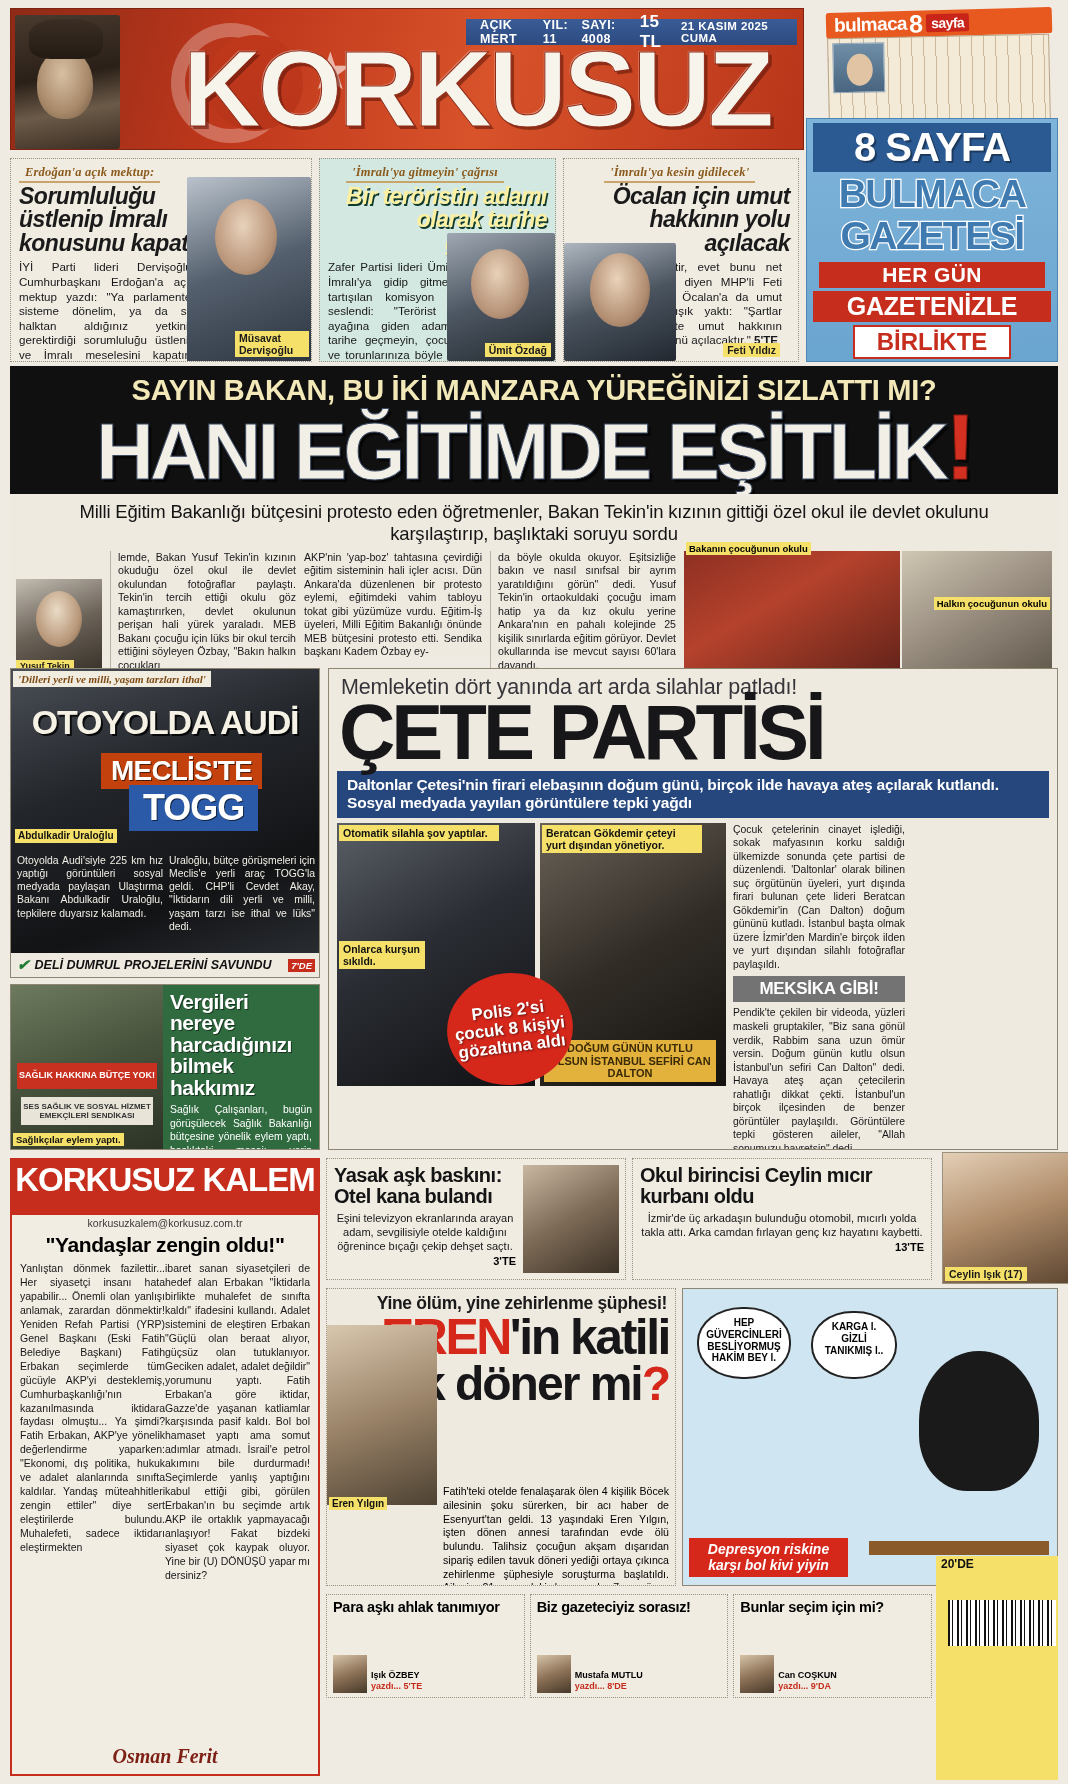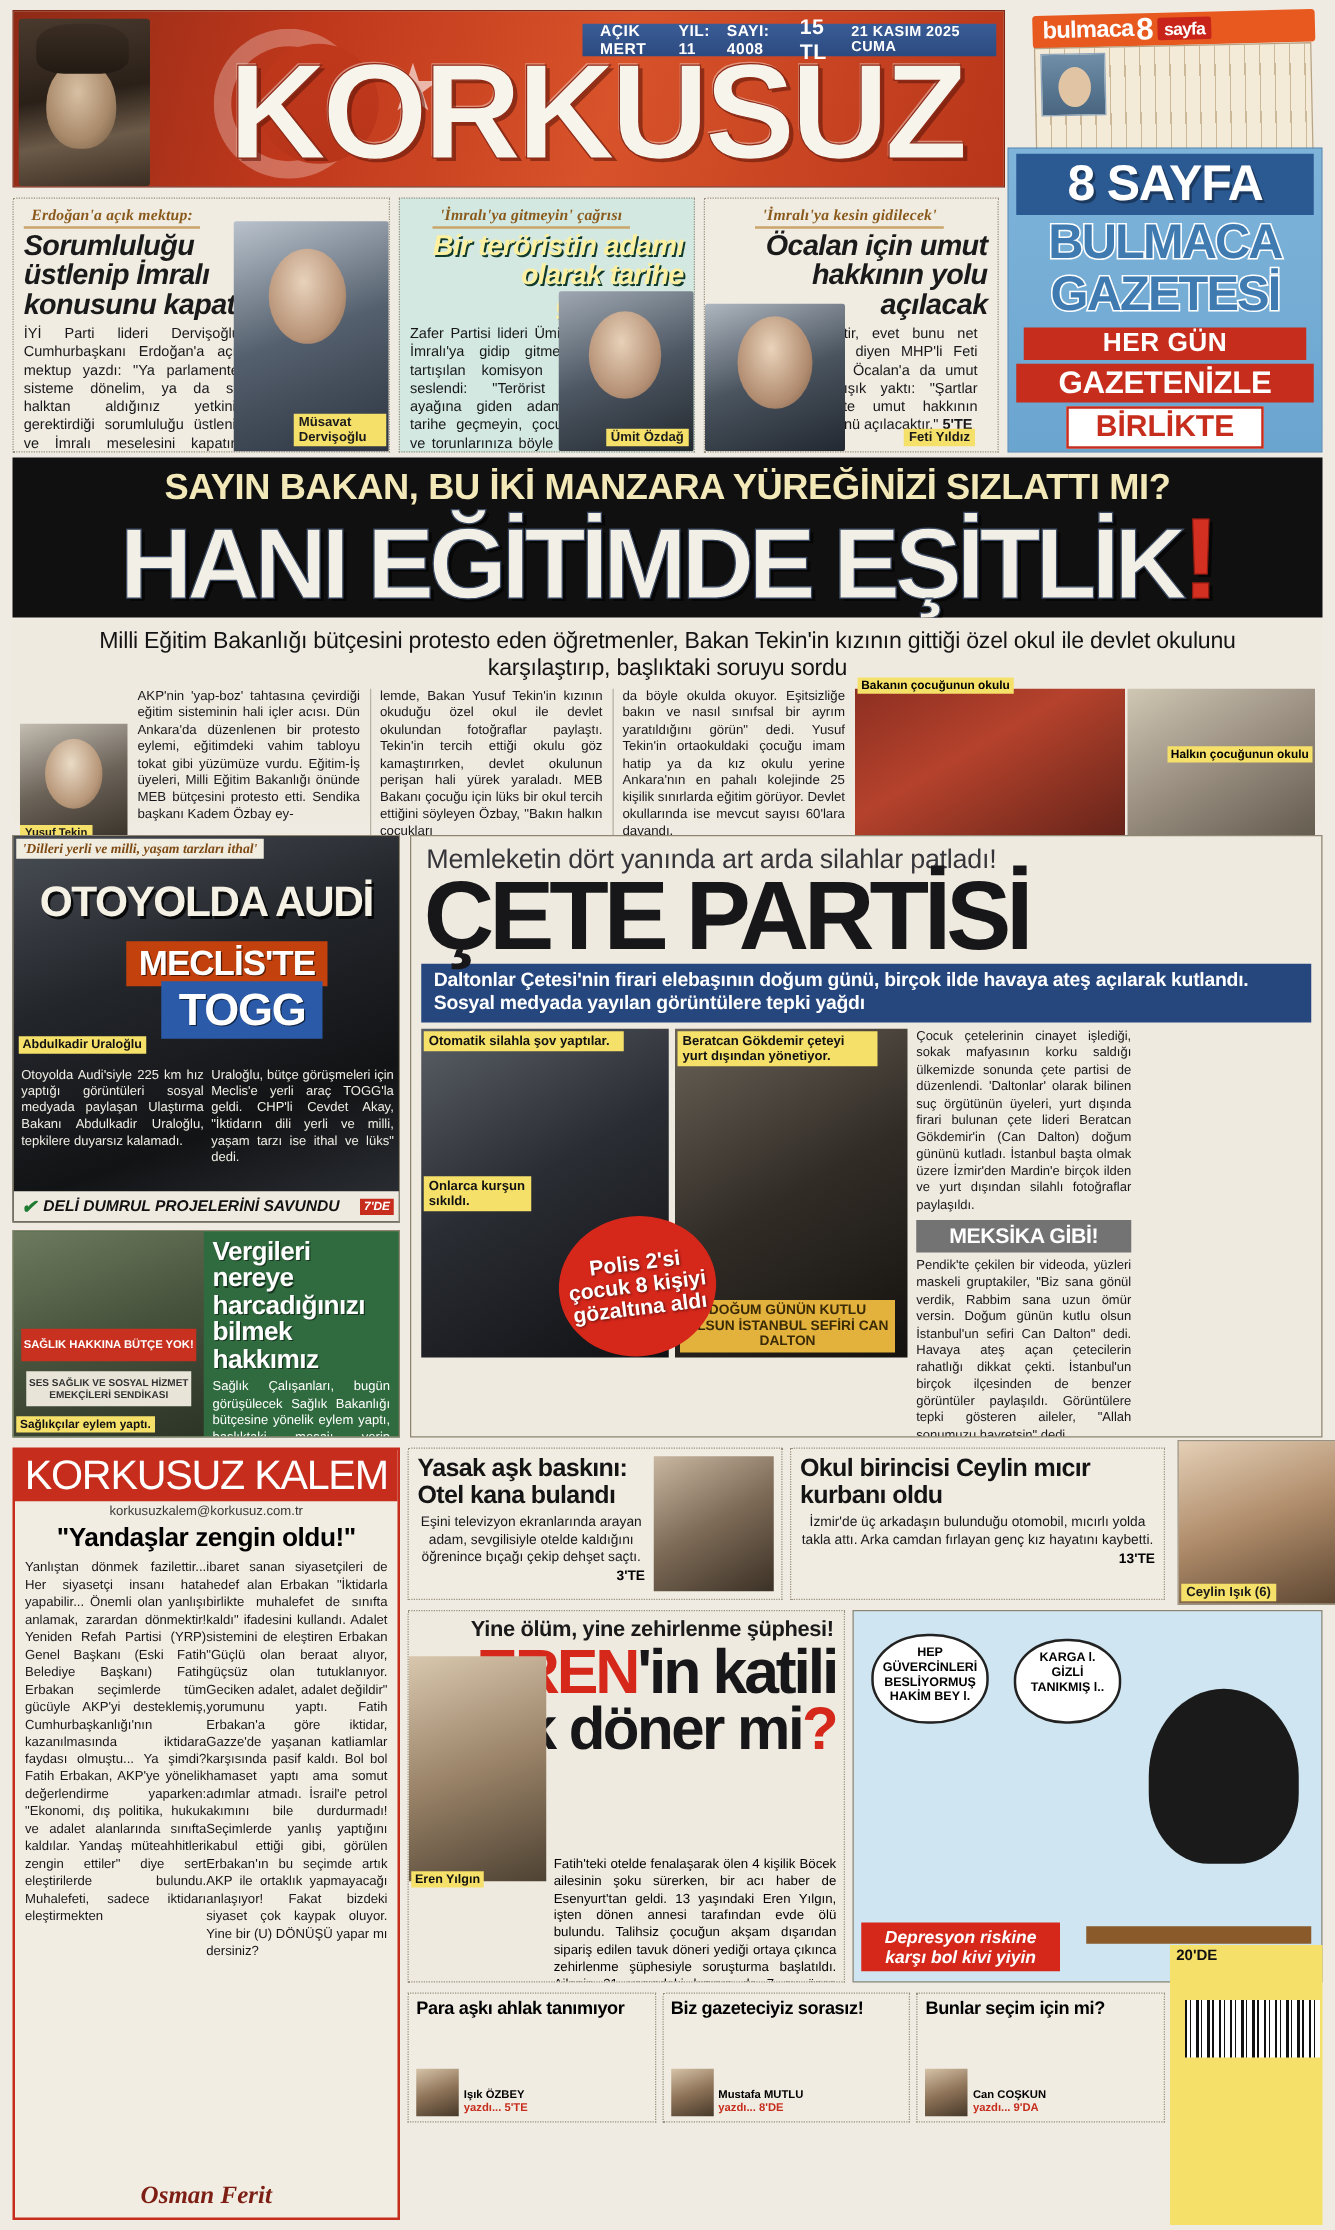--- a/index.html
+++ b/index.html
@@ -297,21 +297,21 @@
   }
   .cete-right { width:176px; padding:0 2px; }
   .cete-rtxt { font-size:10.4px; line-height:1.3; color:#17171a; text-align:justify; }
   .meksika {
     background:#737373; color:#fff; font-size:17px; font-weight:bold;
     text-align:center; margin:5px 0 4px; padding:3px 0; letter-spacing:-.3px;
   }
 
   
   .kalem { position:absolute; left:10px; top:1158px; width:310px; height:618px; border:2px solid #c62d1d; background:#f2ede2; }
-  .kalem-hd { background:#c62d1d; color:#fff; font-size:33px; font-weight:normal; text-align:center; letter-spacing:-1px; padding:1px 0 2px; }
+  .kalem-hd { background:#c62d1d; color:#fff; font-size:33px; font-weight:bold; text-align:center; letter-spacing:-1px; padding:1px 0 16px; }
   .kalem-mail { text-align:center; font-size:10.5px; color:#3a3a3a; padding:2px 0 1px; }
   .kalem-title { text-align:center; font-size:21px; font-weight:bold; padding:3px 6px 5px; letter-spacing:-.4px; }
   .kalem-cols { display:flex; gap:0; padding:0 8px; }
   .kalem-col { flex:1; font-size:10.5px; line-height:1.33; color:#17171a; text-align:justify; }
   .kalem-sign { position:absolute; left:0; right:0; bottom:6px; text-align:center; font-family:"Liberation Serif", serif; font-style:italic; font-size:20px; font-weight:bold; color:#7d1f14; }
 
   
   .yasak { position:absolute; left:326px; top:1158px; width:300px; height:122px; border:1px dotted #9a917f; background:#f0ece2; display:flex; }
   .okul  { position:absolute; left:632px; top:1158px; width:300px; height:122px; border:1px dotted #9a917f; background:#f0ece2; display:flex; }
   .ceylin-ph { position:absolute; right:-6px; top:1152px; width:132px; height:132px;
@@ -439,22 +439,22 @@
       <span>HANI EĞİTİMDE EŞİTLİK</span><span class="bang">!</span>
     </div>
   </div>
 
   <div class="edu">
     <div class="edu-sub">Milli Eğitim Bakanlığı bütçesini protesto eden öğretmenler, Bakan Tekin'in kızının gittiği özel okul ile devlet okulunu karşılaştırıp, başlıktaki soruyu sordu</div>
     <div class="edu-cols">
       <div class="edu-photo-left">
         <div class="caption" style="left:0; bottom:0; font-size:9px;">Yusuf Tekin</div>
       </div>
+      <div class="edu-col c2">lemde, Bakan Yusuf Tekin'in kızının okuduğu özel okul ile devlet okulundan fotoğraflar paylaştı. Tekin'in tercih ettiği okulu göz kamaştırırken, devlet okulunun perişan hali yürek yaraladı. MEB Bakanı çocuğu için lüks bir okul tercih ettiğini söyleyen Özbay, "Bakın halkın çocukları</div>
       <div class="edu-col c1">AKP'nin 'yap-boz' tahtasına çevirdiği eğitim sisteminin hali içler acısı. Dün Ankara'da düzenlenen bir protesto eylemi, eğitimdeki vahim tabloyu tokat gibi yüzümüze vurdu. Eğitim-İş üyeleri, Milli Eğitim Bakanlığı önünde MEB bütçesini protesto etti. Sendika başkanı Kadem Özbay ey-</div>
-      <div class="edu-col c2">lemde, Bakan Yusuf Tekin'in kızının okuduğu özel okul ile devlet okulundan fotoğraflar paylaştı. Tekin'in tercih ettiği okulu göz kamaştırırken, devlet okulunun perişan hali yürek yaraladı. MEB Bakanı çocuğu için lüks bir okul tercih ettiğini söyleyen Özbay, "Bakın halkın çocukları</div>
       <div class="edu-col c3">da böyle okulda okuyor. Eşitsizliğe bakın ve nasıl sınıfsal bir ayrım yaratıldığını görün" dedi. Yusuf Tekin'in ortaokuldaki çocuğu imam hatip ya da kız okulu yerine Ankara'nın en pahalı kolejinde 25 kişilik sınırlarda eğitim görüyor. Devlet okullarında ise mevcut sayısı 60'lara dayandı.</div>
       <div class="edu-photos">
         <div class="edu-ph-big">
           <div class="tag-top" style="left:2px;">Bakanın çocuğunun okulu</div>
           <div class="caption" style="left:0; bottom:0;">Sendika başkanı Kadem Özbay isyan etti.</div>
         </div>
         <div class="edu-ph-small">
           <div class="tag-top" style="right:2px; top:46px;">Halkın çocuğunun okulu</div>
         </div>
       </div>
@@ -543,21 +543,21 @@
   </div>
 
   <div class="okul">
     <div class="mini-txt">
       <div class="mini-h">Okul birincisi Ceylin mıcır kurbanı oldu</div>
       <div class="mini-b">İzmir'de üç arkadaşın bulunduğu otomobil, mıcırlı yolda takla attı. Arka camdan fırlayan genç kız hayatını kaybetti.</div>
       <div class="mini-pg">13'TE</div>
     </div>
   </div>
   <div class="ceylin-ph">
-    <div class="caption" style="left:2px; bottom:2px;">Ceylin Işık (6)</div>
+    <div class="caption" style="left:2px; bottom:2px;">Ceylin Işık (17)</div>
   </div>
 
   <div class="eren">
     <div class="eren-kick">Yine ölüm, yine zehirlenme şüphesi!</div>
     <div class="eren-h1">
       <span>EREN</span><span class="blk">'in katili</span>
     </div>
     <div class="eren-h2">
       <span>tavuk döner mi</span><span class="q">?</span>
     </div>

